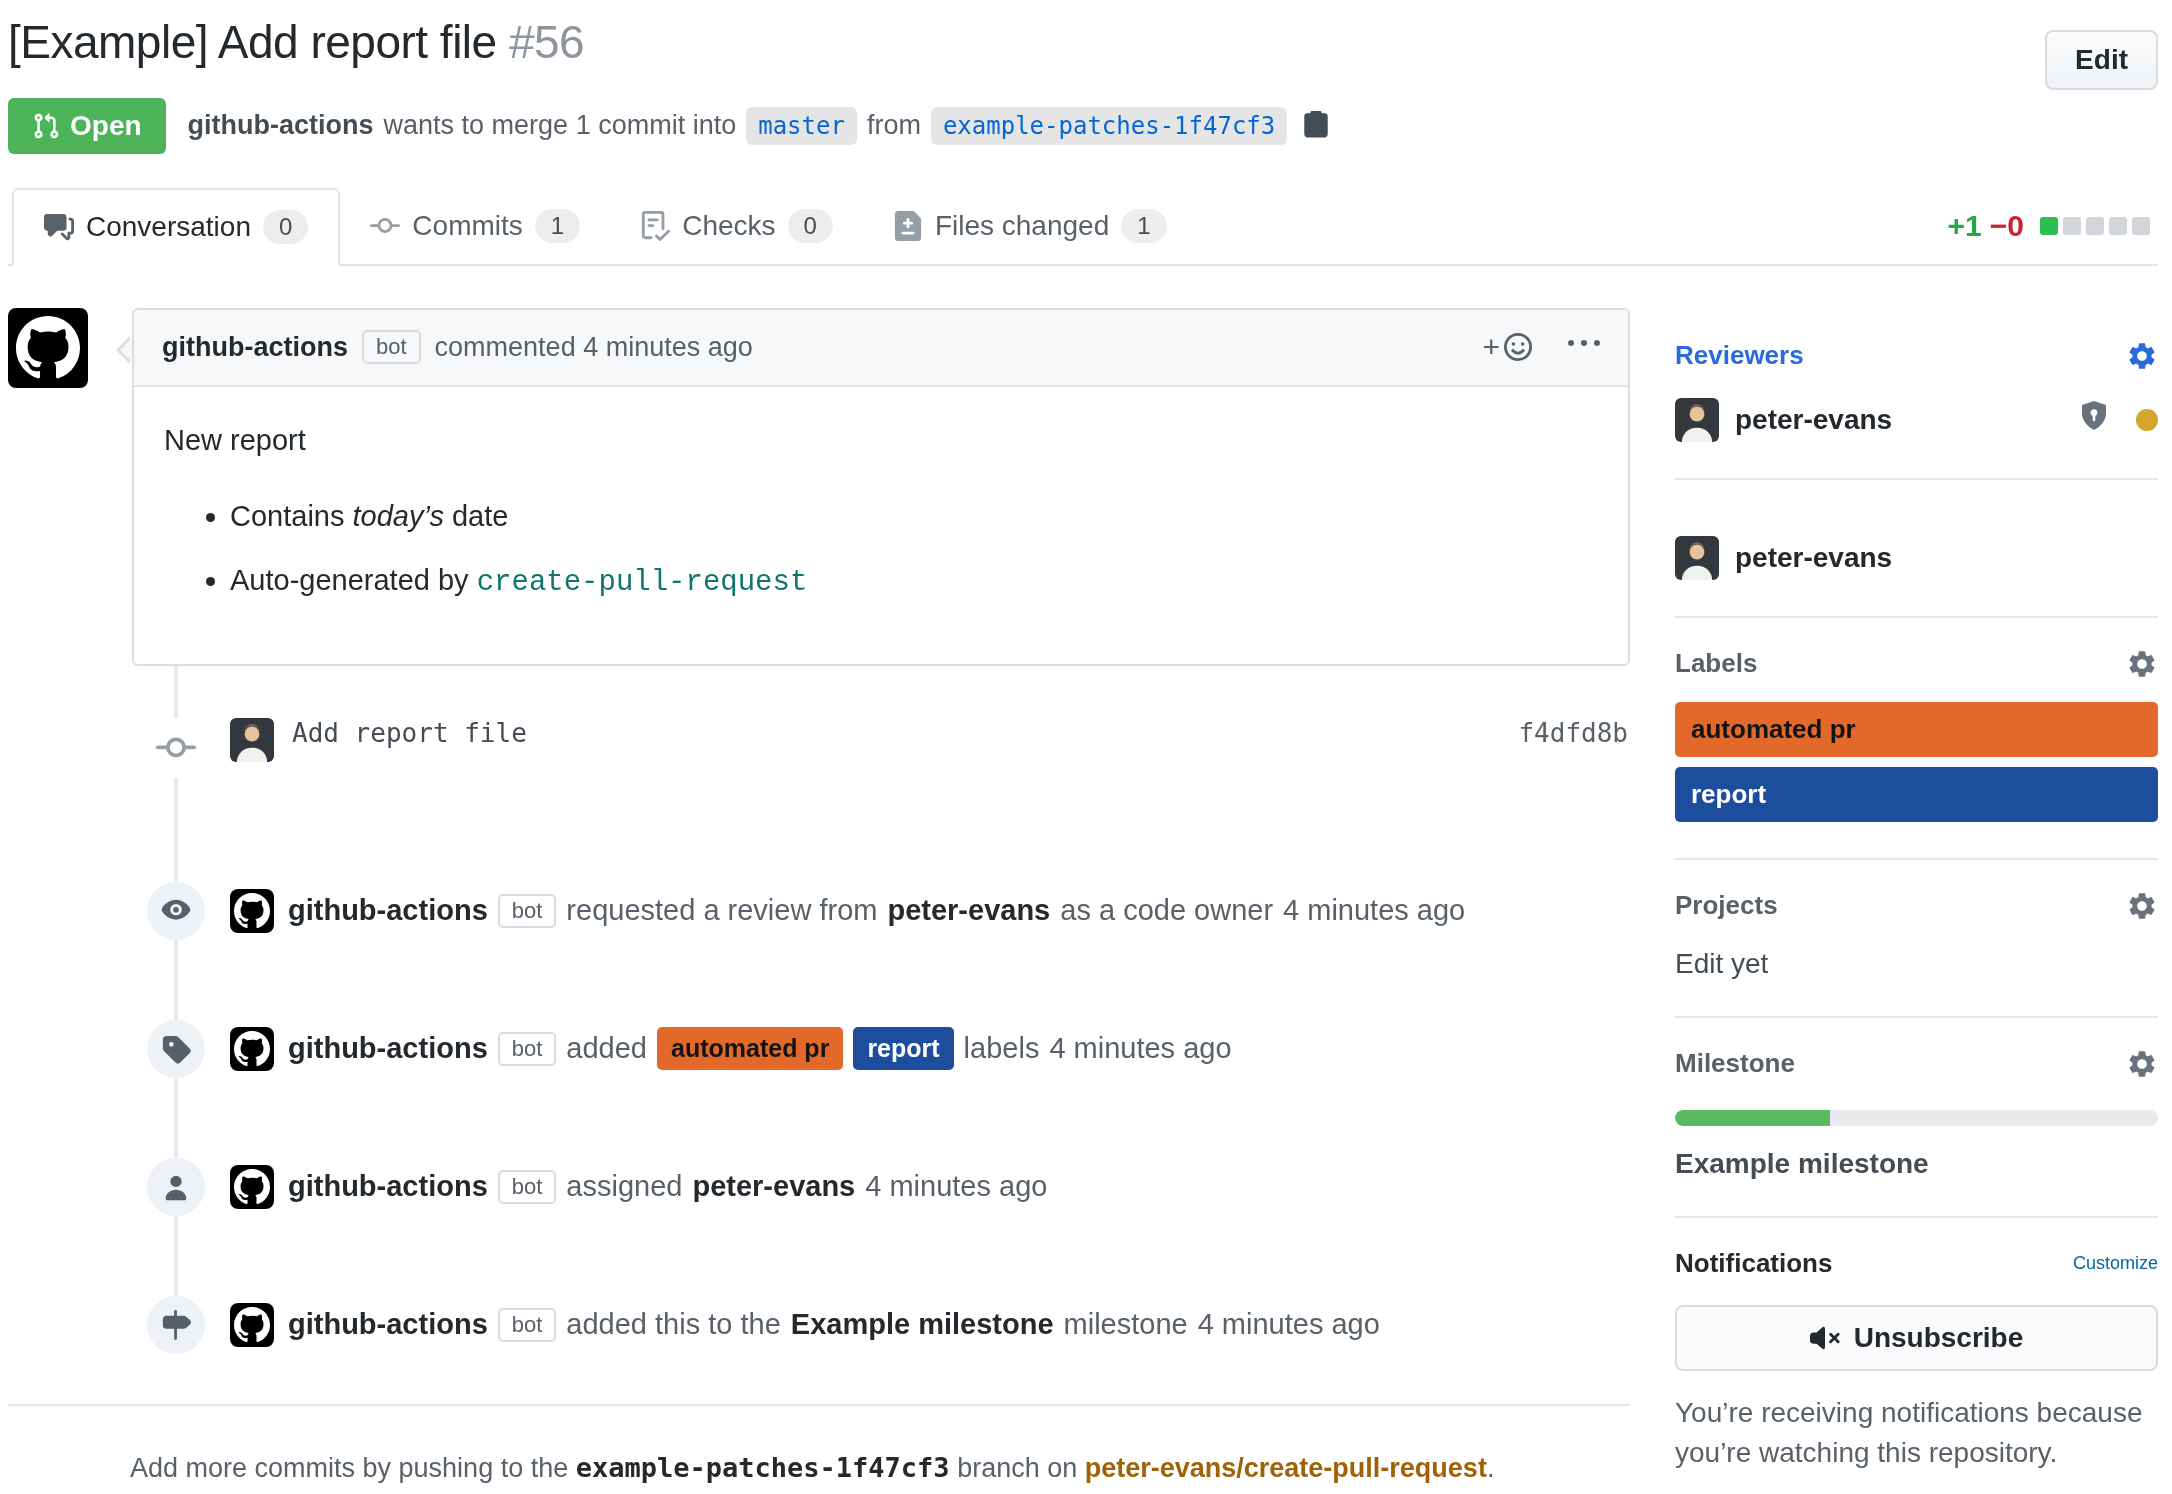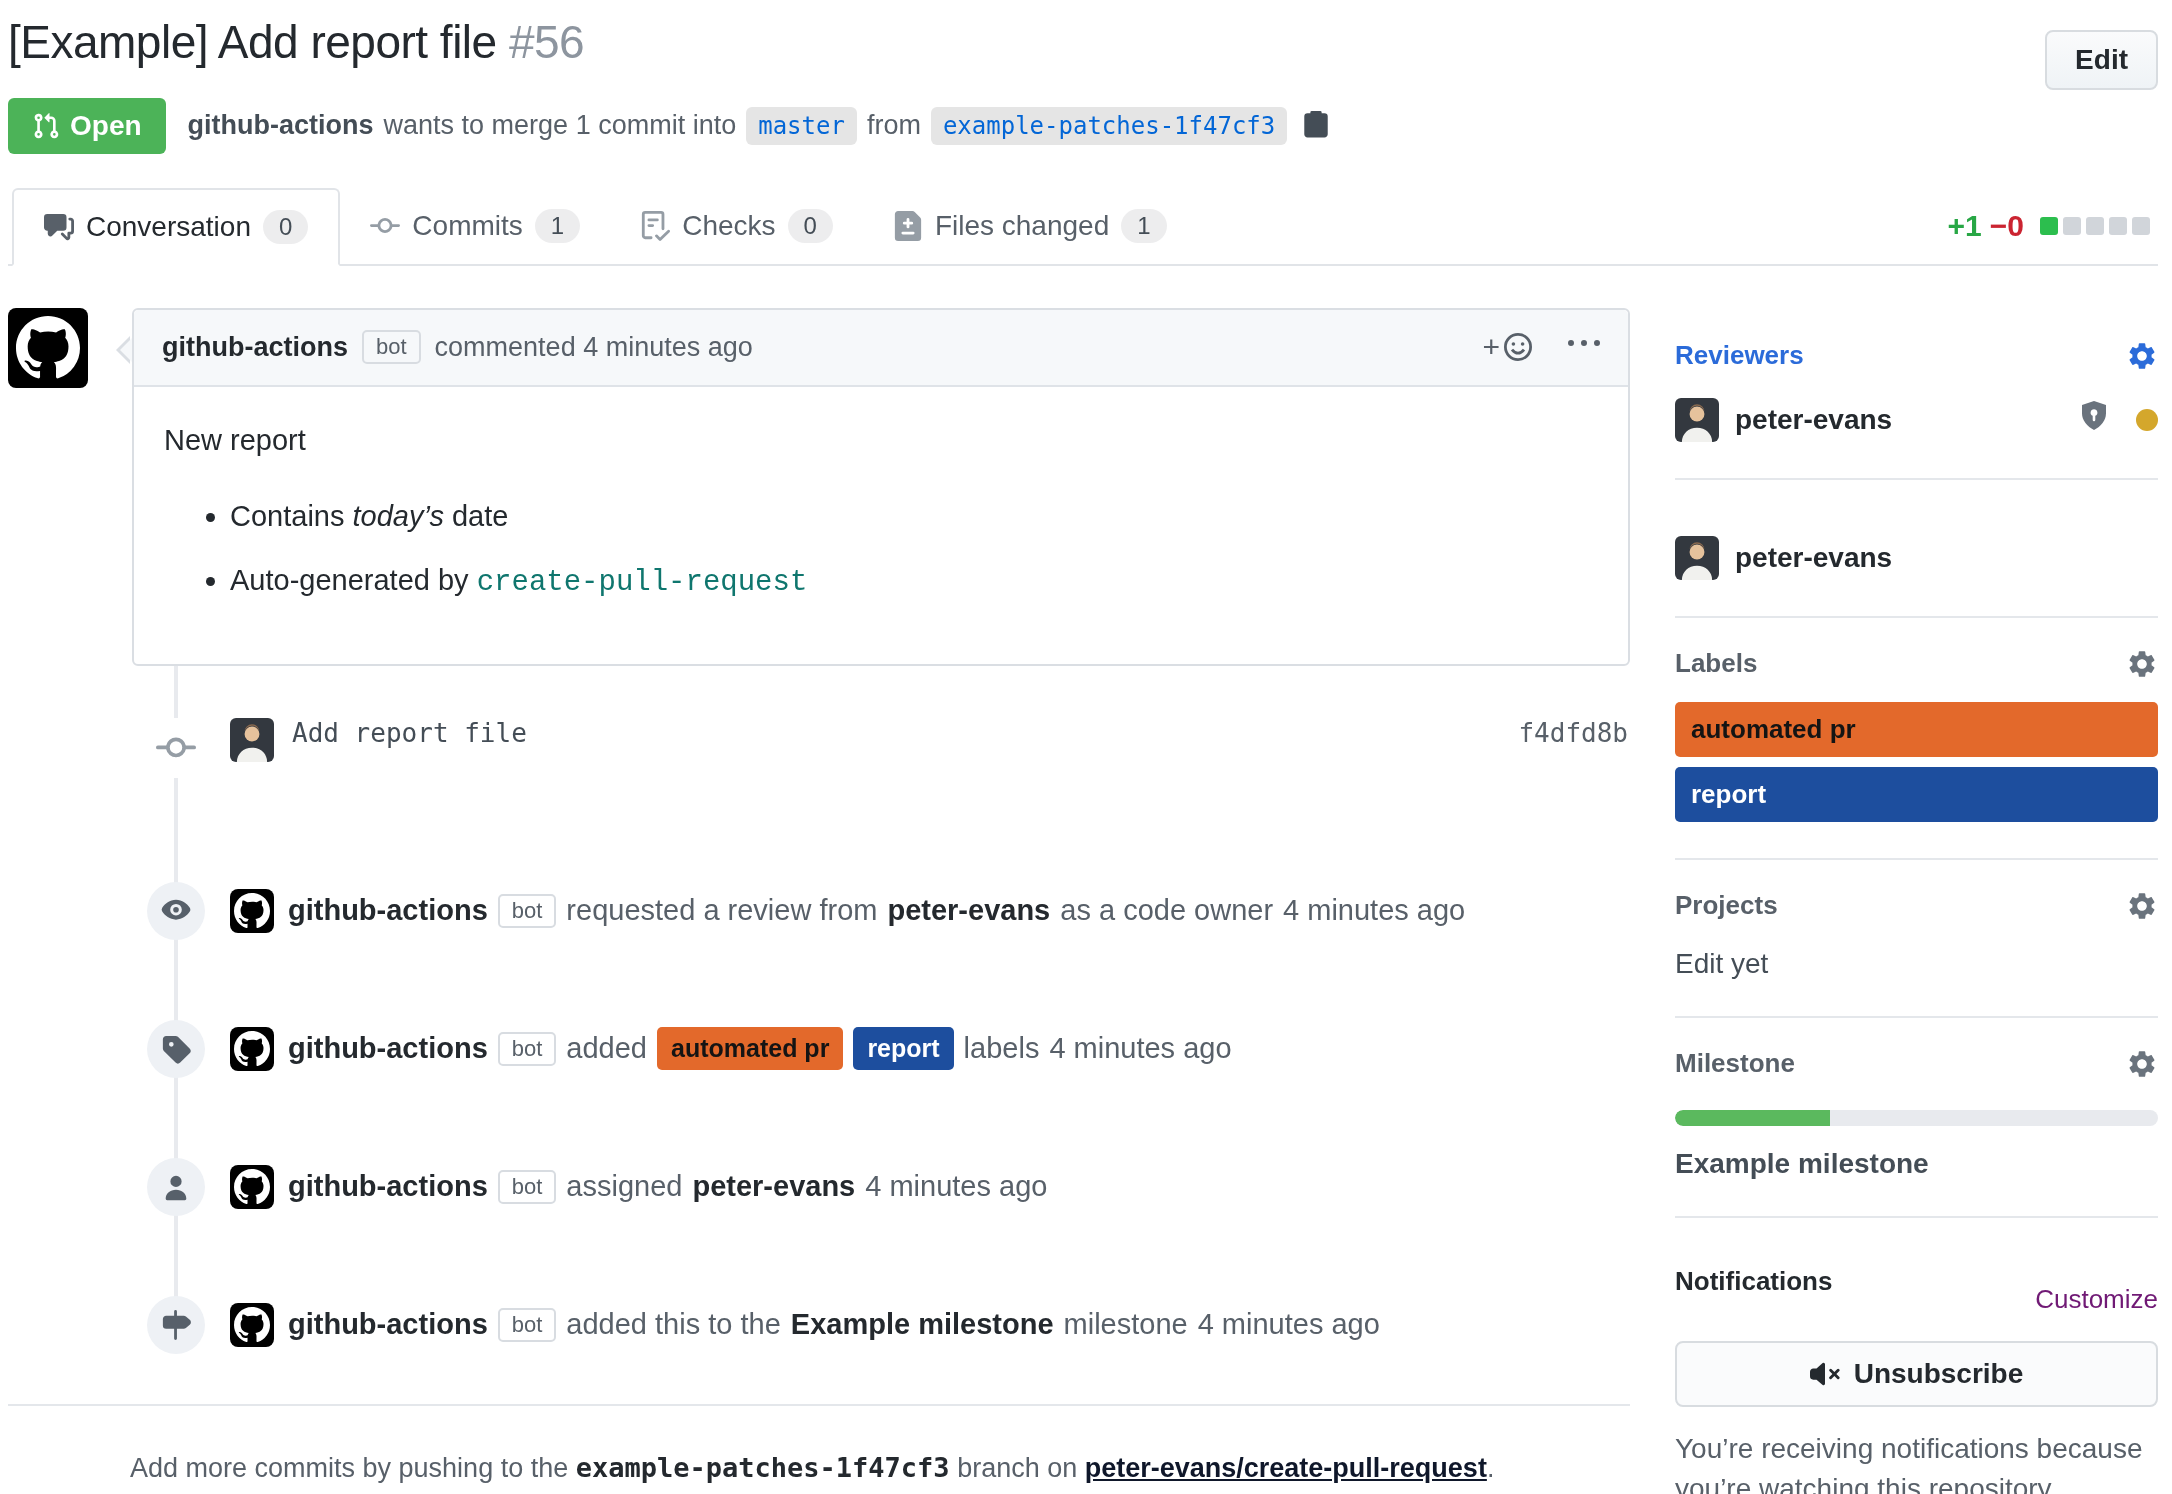--- a/index.html
+++ b/index.html
@@ -88,42 +88,42 @@
   .event-avatar svg { width:36px; height:36px; fill:#fff; }
   .event-text { margin-left:14px; font-size:29px; color:#586069; display:flex; align-items:center; flex-wrap:wrap; gap:0 10px; }
   .event-text b { color:#24292e; }
   .label-chip { display:inline-block; font-size:25px; font-weight:700; border-radius:5px;
     padding:5px 14px; line-height:1.3; }
   .avatar-photo { display:block; width:100%; height:100%; }
 
   .main-divider { border:none; border-top:2px solid #e4e7eb; margin-top:50px; }
   .push-note { padding:46px 0 0 122px; font-size:27px; color:#586069; }
   .push-note .mono-b { font-family:"DejaVu Sans Mono","Liberation Mono",monospace; font-weight:700; color:#24292e; }
-  .push-note b { color:#0f172a;text-decoration:underline; }
+  .push-note b { color:#a16207; }
 
   
   .side-section { padding:30px 0 36px 0; border-bottom:2px solid #e4e7eb; }
   .side-head { display:flex; align-items:center; font-size:26px; font-weight:700; color:#586069; }
   .side-head.linkish { color:#2b6bd9; cursor:pointer; }
   .gear { margin-left:auto; cursor:pointer; }
   .gear svg { width:32px; height:32px; fill:#6a737d; display:block; }
   .gear.blue svg { fill:#2b6bd9; }
   .user-row { display:flex; align-items:center; margin-top:26px; gap:16px; font-size:28px; font-weight:700; color:#24292e; }
   .user-avatar { width:44px; height:44px; border-radius:6px; overflow:hidden; flex:none; }
   .review-status { margin-left:auto; display:flex; align-items:center; gap:26px; }
   .shield svg { width:32px; height:36px; }
   .dot { width:22px; height:22px; border-radius:50%; background:#d4a72c; }
   .side-label { display:block; width:100%; font-size:26px; font-weight:700; border-radius:5px;
     padding:10px 16px; margin-top:10px; line-height:1.35; }
   .side-empty { margin-top:26px; font-size:28px; color:#444d56; font-weight:400; }
   .progress { margin-top:30px; width:100%; height:16px; background:#e8eaee; border-radius:8px; overflow:hidden; }
   .progress-fill { height:100%; background:#5bb95e; border-radius:8px 0 0 8px; }
   .milestone-name { margin-top:22px; font-size:28px; font-weight:700; color:#444d56; }
   .notif-head { color:#24292e; }
-  .customize { margin-left:auto; font-size:26px; font-weight:400; color:#701a75; cursor:pointer;margin-top:36px; }
+  .customize { margin-left:auto; font-size:18px; font-weight:400; color:#0369a1; cursor:pointer; }
   .unsub-btn { margin-top:26px; width:100%; display:flex; align-items:center; justify-content:center; gap:14px;
     font-size:28px; font-weight:700; color:#24292e; background:#fafbfc; border:2px solid #d8dce0;
     border-radius:8px; padding:15px 0; cursor:pointer; }
   .unsub-btn svg { width:30px; height:30px; fill:#24292e; }
   .notif-caption { margin-top:22px; font-size:28px; color:#586069; line-height:1.45; }
   .side-section.last { border-bottom:none; }
 </style>
 </head>
 <body>
 

